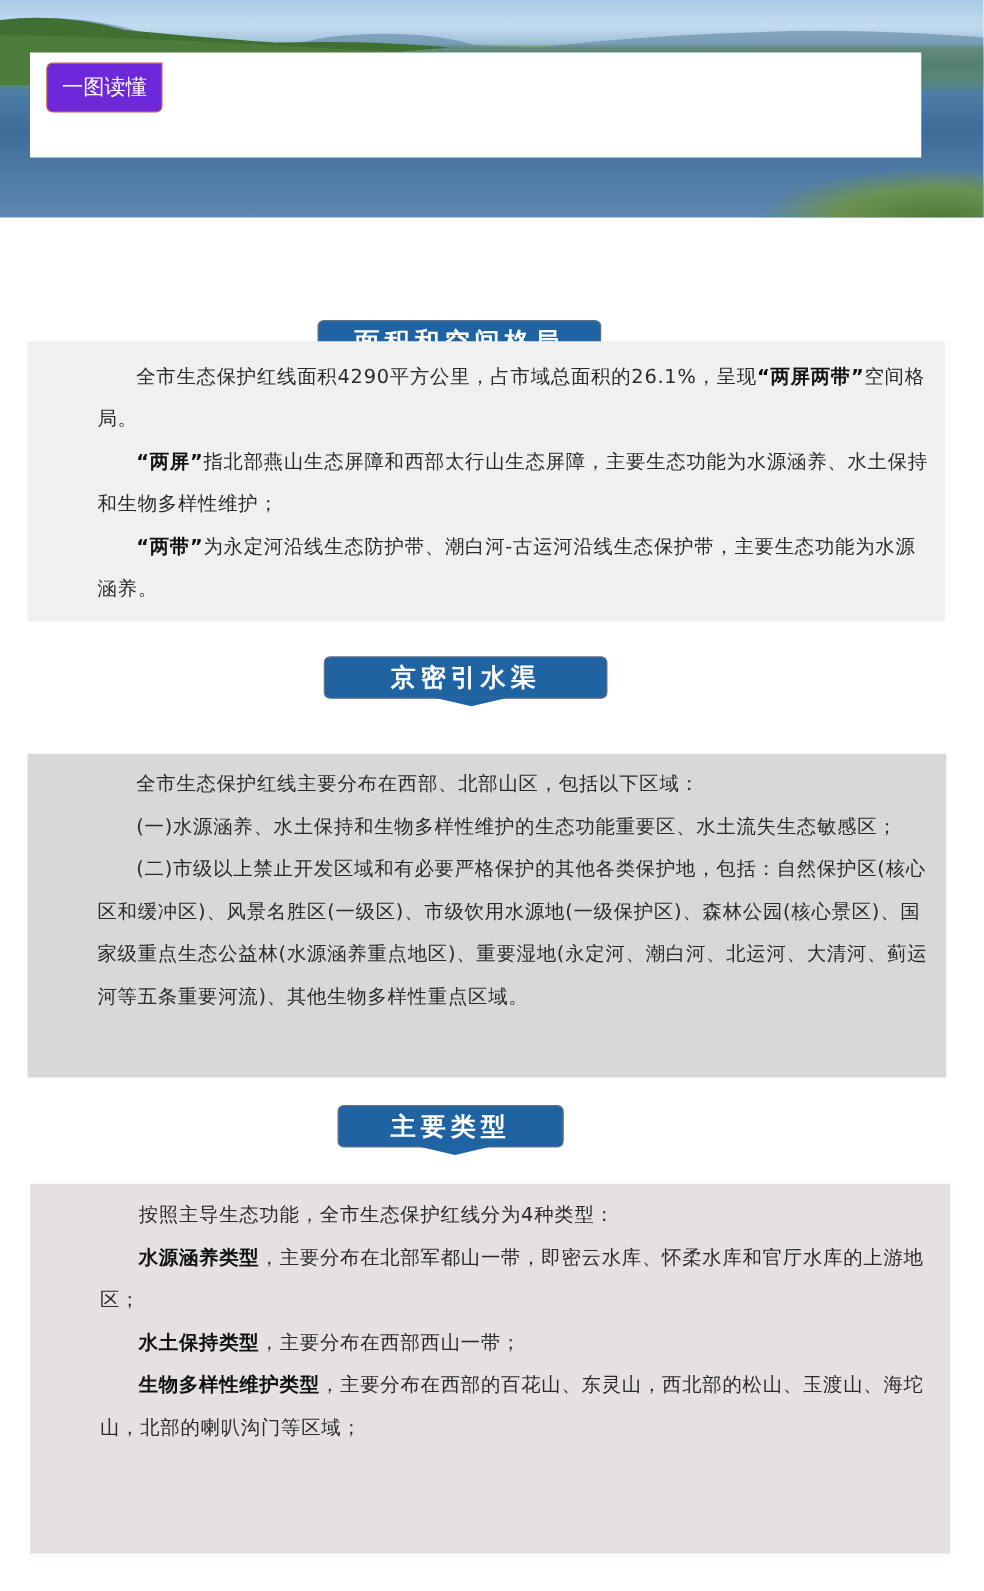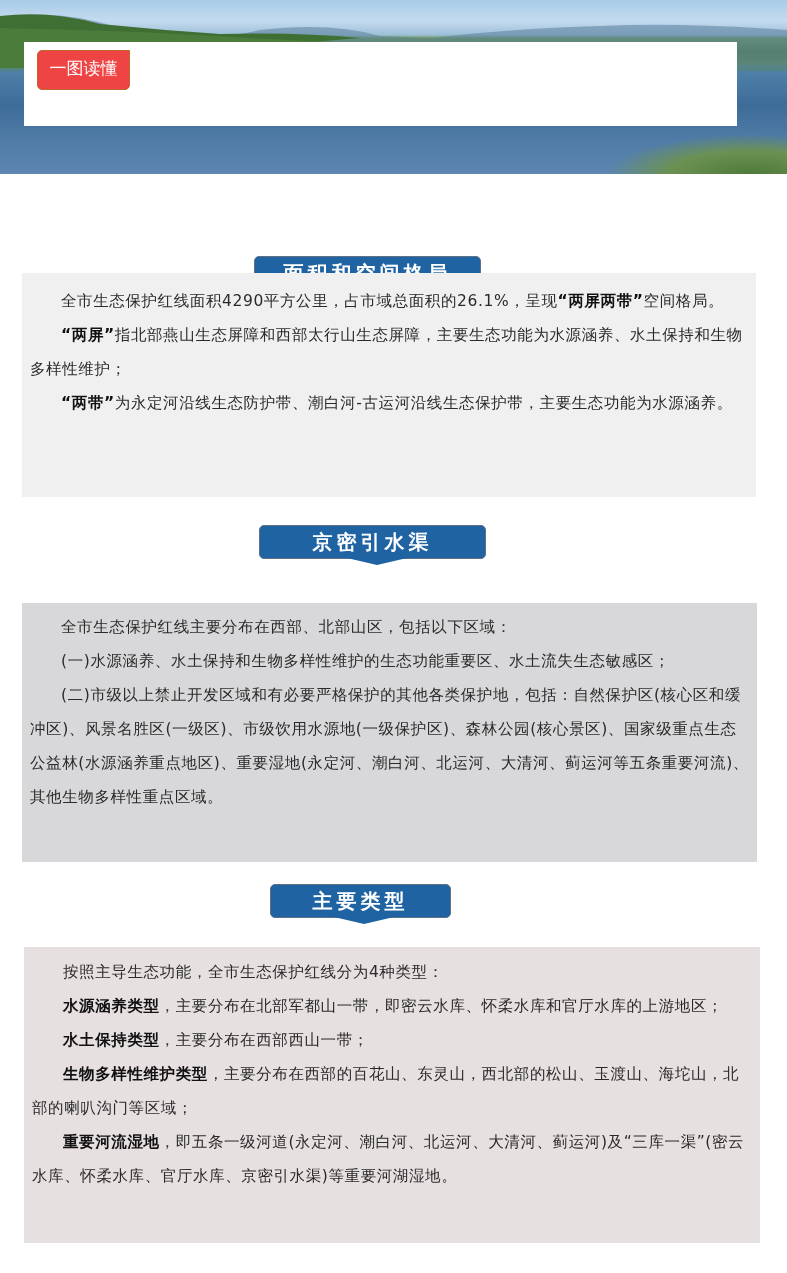--- a/index.html
+++ b/index.html
@@ -19,23 +19,23 @@
   .banner .shore {
     position: absolute; right: 0; bottom: 0; width: 180px; height: 40px;
     background: radial-gradient(ellipse at 80% 100%, #4f7a3a 0%, #6b9152 40%, rgba(90,130,80,0) 70%);
   }
   .title-card {
     position: absolute; left: 24px; top: 42px; width: 713px; height: 84px;
     background: #ffffff;
   }
   .badge {
     position: absolute; left: 13px; top: 8px; width: 93px; height: 40px;
-    background: #ef4444; border: 1px solid #c0652c; border-radius: 5px 0 5px 5px;
+    background: #6d28d9; border: 1px solid #c0652c; border-radius: 5px 0 5px 5px;
     color: #fff; font-size: 17px; line-height: 38px; text-align: center;
-    font-family: Liberation Mono, monospace; letter-spacing: 0px;
+    font-family: Liberation Serif, serif; letter-spacing: 0px;
   }
   .title-text {
     position: absolute; left: 118px; top: 6px; width: 595px;
     color: #3d7cb5; font-family: "DejaVu Serif", serif; font-weight: bold; font-style: italic;
     font-size: 27px; line-height: 38px; letter-spacing: 9px; text-align: center;
   }
   .title-line2 { display: block; margin-left: -100px; }
 
   
   .sec-head {
@@ -45,21 +45,21 @@
     font-family: "DejaVu Serif", serif; font-weight: bold; font-size: 20px; line-height: 32px; letter-spacing: 4px;
   }
   .sec-head::after {
     content: ""; position: absolute; left: 52%; bottom: -7px; transform: translateX(-50%);
     width: 0; height: 0; border-left: 30px solid transparent; border-right: 30px solid transparent;
     border-top: 7px solid #1f63a3;
   }
 
   
   .panel { position: absolute; font-size: 15.5px; line-height: 34px; color: #2a2a2a; }
-  .panel p { text-indent: 2em; letter-spacing: 0.6px; }
+  .panel p { text-indent: 2em; letter-spacing: 0.6px; margin-left: 48px; }
   .panel b { font-weight: bold; color: #111; }
   .p1 { left: 22px; top: 273px; width: 734px; height: 224px; background: #f0f0f0; padding: 11px 8px 0 8px; }
   .p2 { left: 22px; top: 603px; width: 735px; height: 259px; background: #d8d8da; padding: 7px 8px 0 8px; }
   .p3 { left: 24px; top: 947px; width: 736px; height: 296px; background: #e7e0e1; padding: 8px 8px 0 8px; }
   .p2, .p3 { letter-spacing: 0; }
 </style>
 </head>
 <body>
 
 <div class="banner">
@@ -87,14 +87,13 @@
   <p>(一)水源涵养、水土保持和生物多样性维护的生态功能重要区、水土流失生态敏感区；</p>
   <p>(二)市级以上禁止开发区域和有必要严格保护的其他各类保护地，包括：自然保护区(核心区和缓冲区)、风景名胜区(一级区)、市级饮用水源地(一级保护区)、森林公园(核心景区)、国家级重点生态公益林(水源涵养重点地区)、重要湿地(永定河、潮白河、北运河、大清河、蓟运河等五条重要河流)、其他生物多样性重点区域。</p>
 </div>
 
 <div class="sec-head" style="left:270px; top:884px; width:181px;">主要类型</div>
 <div class="panel p3">
   <p><span>按照主导生态功能，全市生态保护红线分为4种类型：</span></p>
   <p><b>水源涵养类型</b><span>，主要分布在北部军都山一带，即密云水库、怀柔水库和官厅水库的上游地区；</span></p>
   <p><b>水土保持类型</b><span>，主要分布在西部西山一带；</span></p>
   <p><b>生物多样性维护类型</b><span>，主要分布在西部的百花山、东灵山，西北部的松山、玉渡山、海坨山，北部的喇叭沟门等区域；</span></p>
-  <p><b>重要河流湿地</b><span>，即五条一级河道(永定河、潮白河、北运河、大清河、蓟运河)及“三库一渠”(密云水库、怀柔水库、官厅水库、京密引水渠)等重要河湖湿地。</span></p>
 </div>
 
 </body></html>

